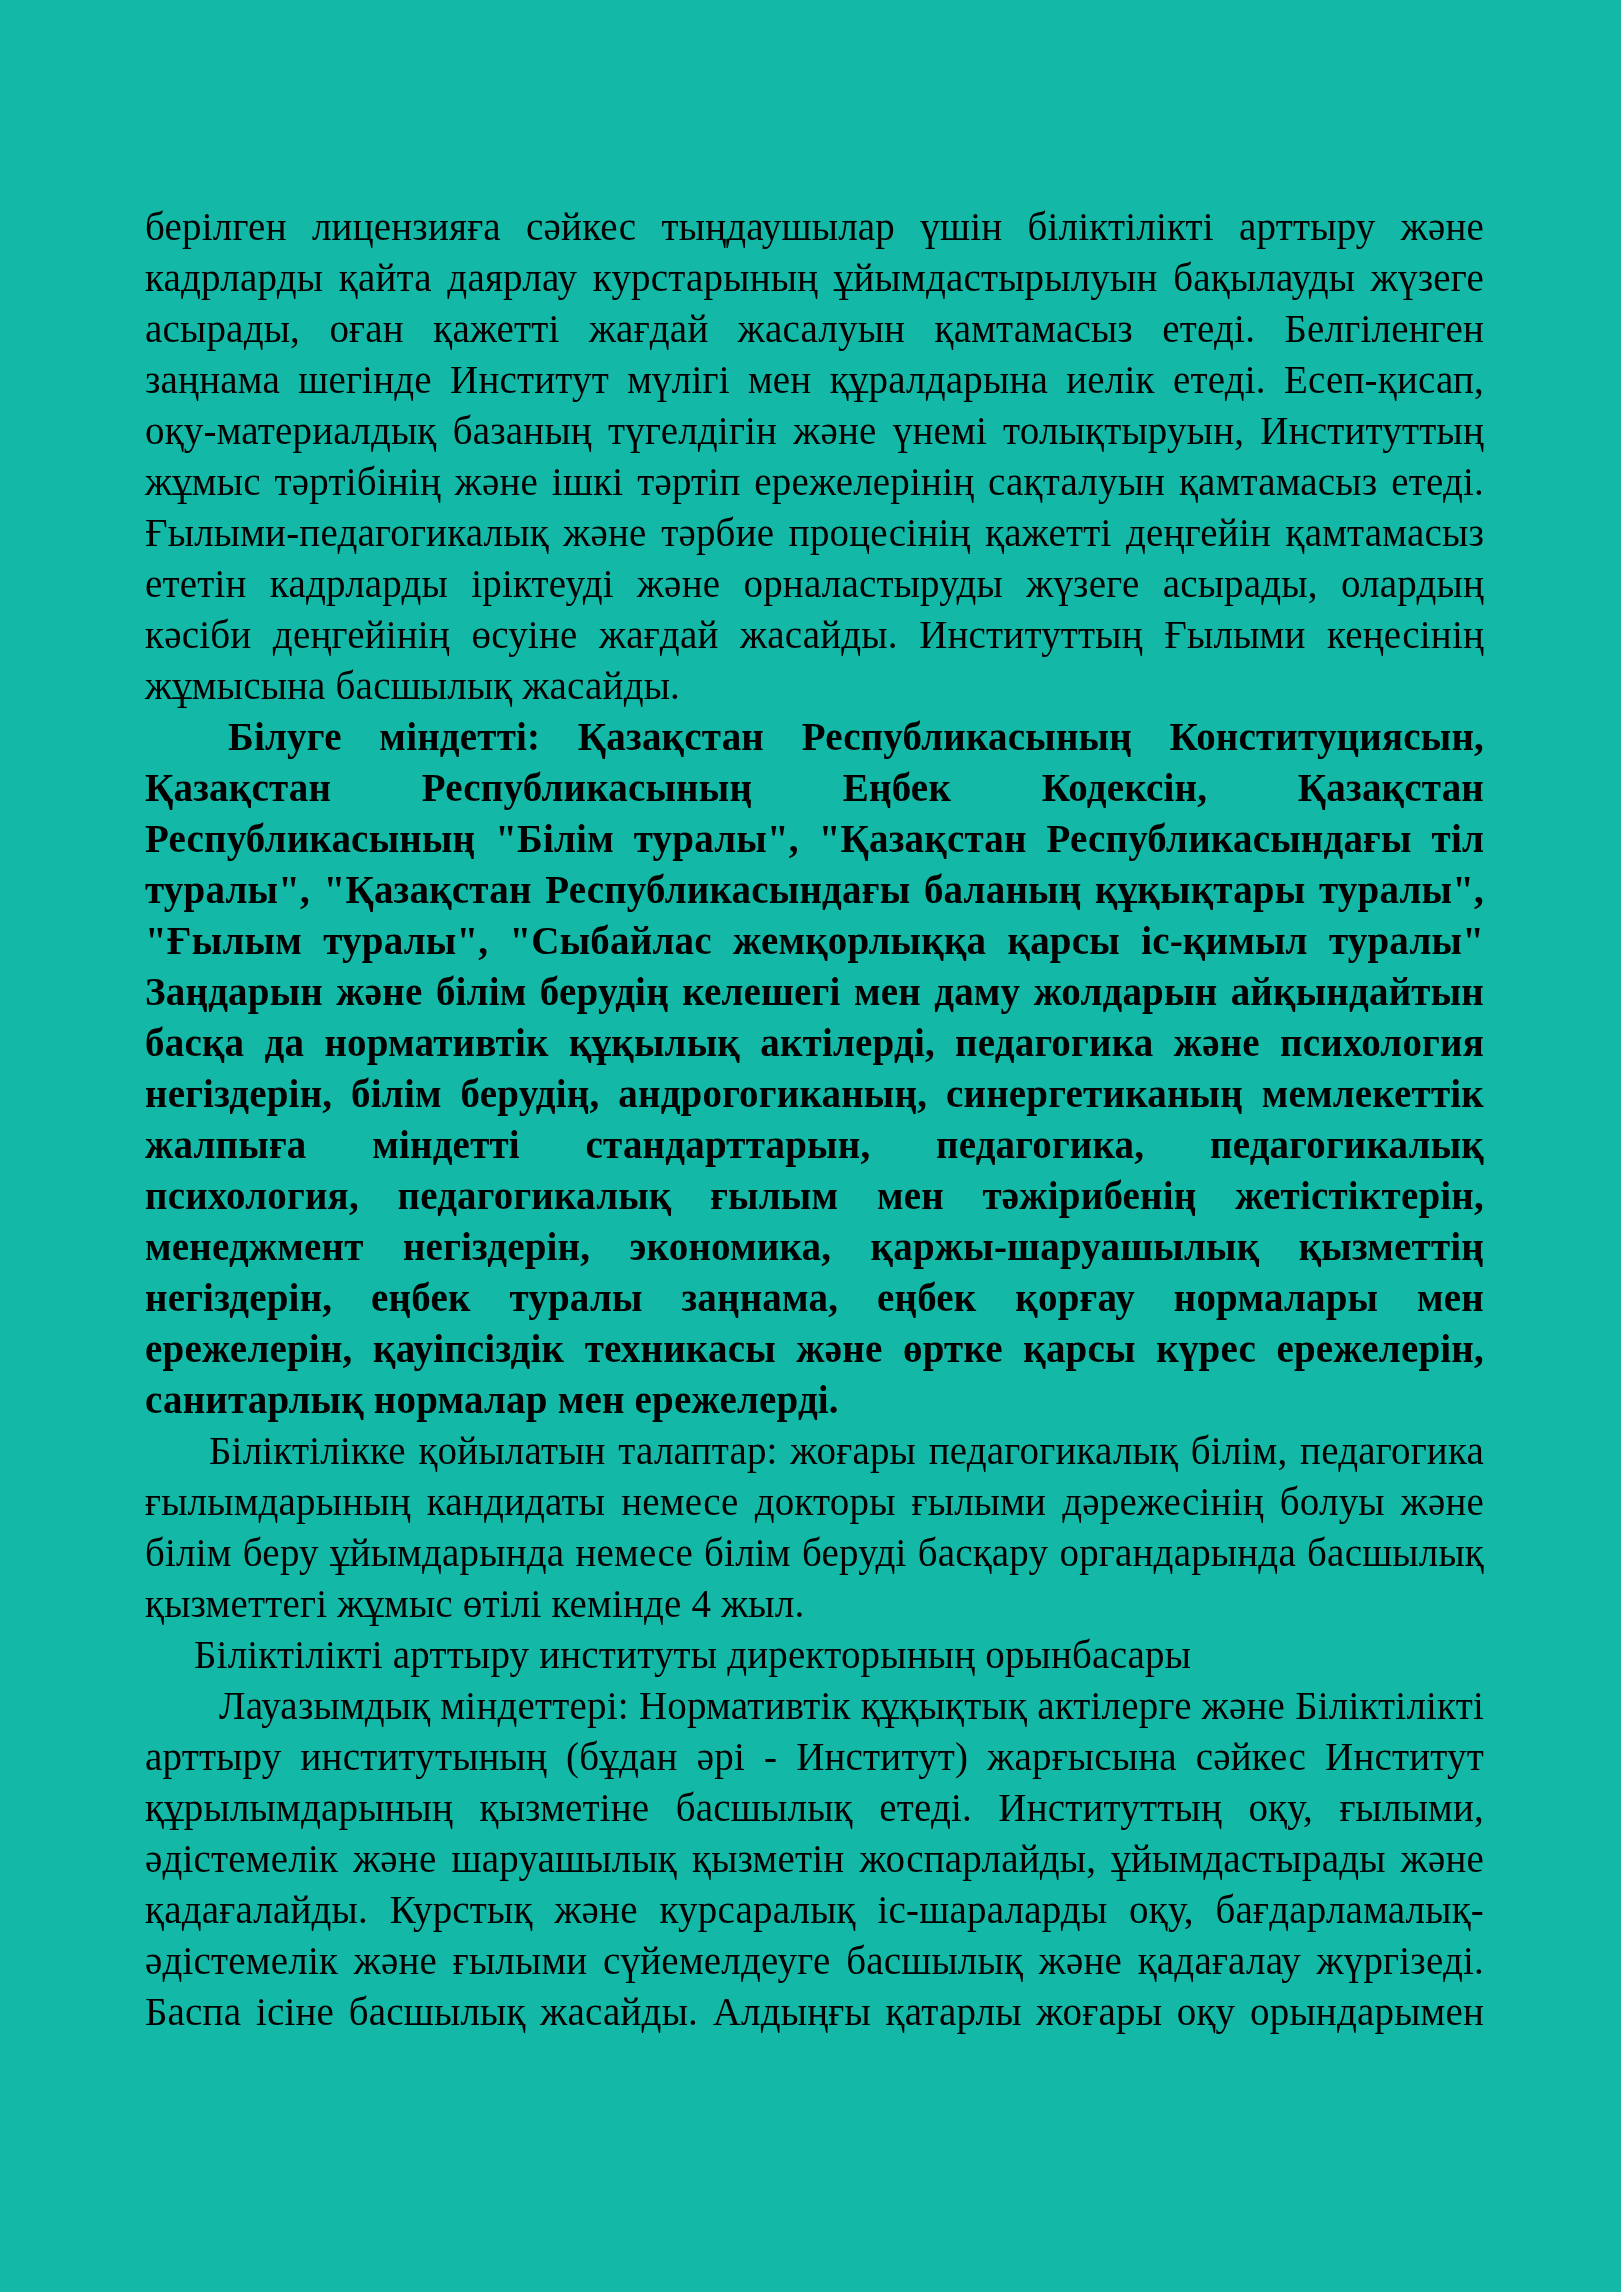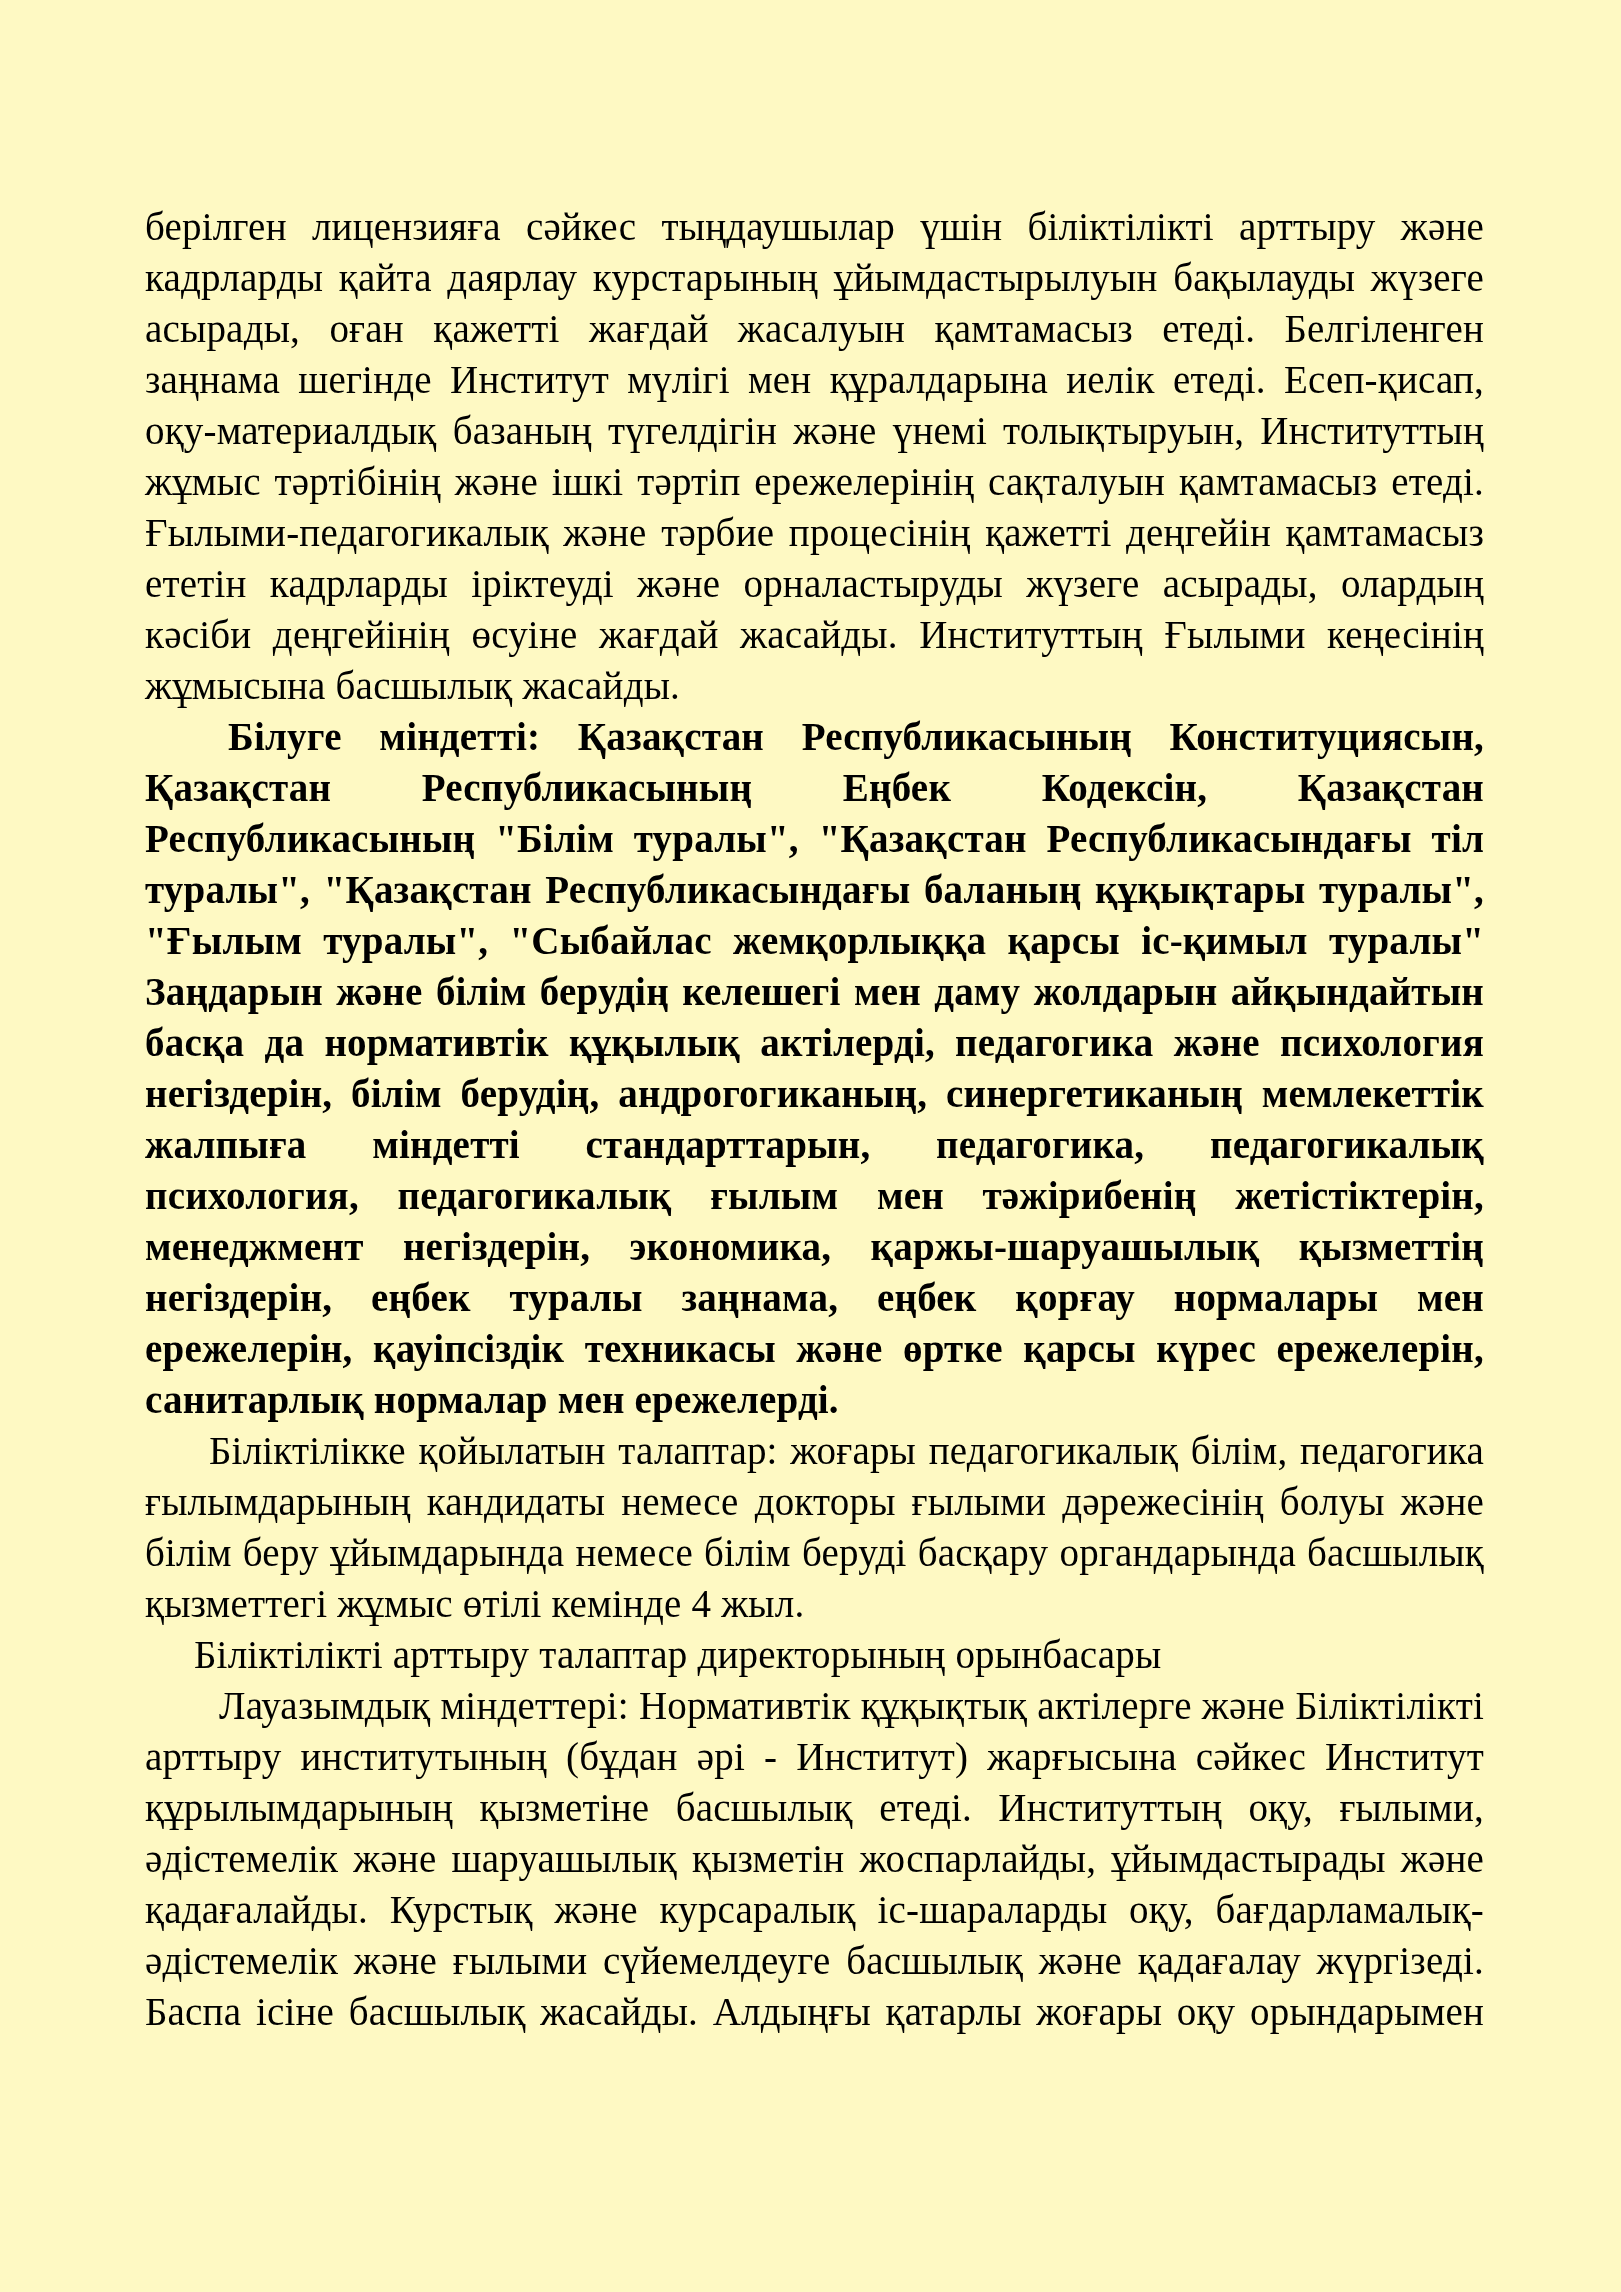--- a/index.html
+++ b/index.html
@@ -12,21 +12,21 @@
     height: 2293px;
     position: relative;
     font-family: "Liberation Serif", "DejaVu Serif", serif;
     color: #000000;
   }
   .page {
     box-sizing: border-box;
     width: 1621px;
     height: 2293px;
     padding: 201px 137px 0 145px;
-    background: #fef9c3;
+    background: #14b8a6;
     overflow: hidden;
   }
   .doc-paragraph {
     margin: 0;
     font-size: 39px;
     line-height: 51px;
     text-align: justify;
     letter-spacing: 0.2px;
   }
   
@@ -39,16 +39,16 @@
   
   .cont-next-page { text-align-last: justify; }
 </style>
 </head>
 <body>
 
 <div class="page">
   <p class="doc-paragraph ind-0">берілген лицензияға сәйкес тыңдаушылар үшін біліктілікті арттыру және кадрларды қайта даярлау курстарының ұйымдастырылуын бақылауды жүзеге асырады, оған қажетті жағдай жасалуын қамтамасыз етеді. Белгіленген заңнама шегінде Институт мүлігі мен құралдарына иелік етеді. Есеп-қисап, оқу-материалдық базаның түгелдігін және үнемі толықтыруын, Институттың жұмыс тәртібінің және ішкі тәртіп ережелерінің сақталуын қамтамасыз етеді. Ғылыми-педагогикалық және тәрбие процесінің қажетті деңгейін қамтамасыз ететін кадрларды іріктеуді және орналастыруды жүзеге асырады, олардың кәсіби деңгейінің өсуіне жағдай жасайды. Институттың Ғылыми кеңесінің жұмысына басшылық жасайды.</p>
   <p class="doc-paragraph ind-85">Білуге міндетті: Қазақстан Республикасының Конституциясын, Қазақстан Республикасының Еңбек Кодексін, Қазақстан Республикасының "Білім туралы", "Қазақстан Республикасындағы тіл туралы", "Қазақстан Республикасындағы баланың құқықтары туралы", "Ғылым туралы", "Сыбайлас жемқорлыққа қарсы іс-қимыл туралы" Заңдарын және білім берудің келешегі мен даму жолдарын айқындайтын басқа да нормативтік құқылық актілерді, педагогика және психология негіздерін, білім берудің, андрогогиканың, синергетиканың мемлекеттік жалпыға міндетті стандарттарын, педагогика, педагогикалық психология, педагогикалық ғылым мен тәжірибенің жетістіктерін, менеджмент негіздерін, экономика, қаржы-шаруашылық қызметтің негіздерін, еңбек туралы заңнама, еңбек қорғау нормалары мен ережелерін, қауіпсіздік техникасы және өртке қарсы күрес ережелерін, санитарлық нормалар мен ережелерді.</p>
   <p class="doc-paragraph ind-65">Біліктілікке қойылатын талаптар: жоғары педагогикалық білім, педагогика ғылымдарының кандидаты немесе докторы ғылыми дәрежесінің болуы және білім беру ұйымдарында немесе білім беруді басқару органдарында басшылық қызметтегі жұмыс өтілі кемінде 4 жыл.</p>
-  <p class="doc-paragraph ind-50">Біліктілікті арттыру талаптар директорының орынбасары</p>
+  <p class="doc-paragraph ind-50">Біліктілікті арттыру институты директорының орынбасары</p>
   <p class="doc-paragraph ind-75 cont-next-page">Лауазымдық міндеттері: Нормативтік құқықтық актілерге және Біліктілікті арттыру институтының (бұдан әрі - Институт) жарғысына сәйкес Институт құрылымдарының қызметіне басшылық етеді. Институттың оқу, ғылыми, әдістемелік және шаруашылық қызметін жоспарлайды, ұйымдастырады және қадағалайды. Курстық және курсаралық іс-шараларды оқу, бағдарламалық-әдістемелік және ғылыми сүйемелдеуге басшылық және қадағалау жүргізеді. Баспа ісіне басшылық жасайды. Алдыңғы қатарлы жоғары оқу орындарымен</p>
 </div>
 
 
 </body></html>

